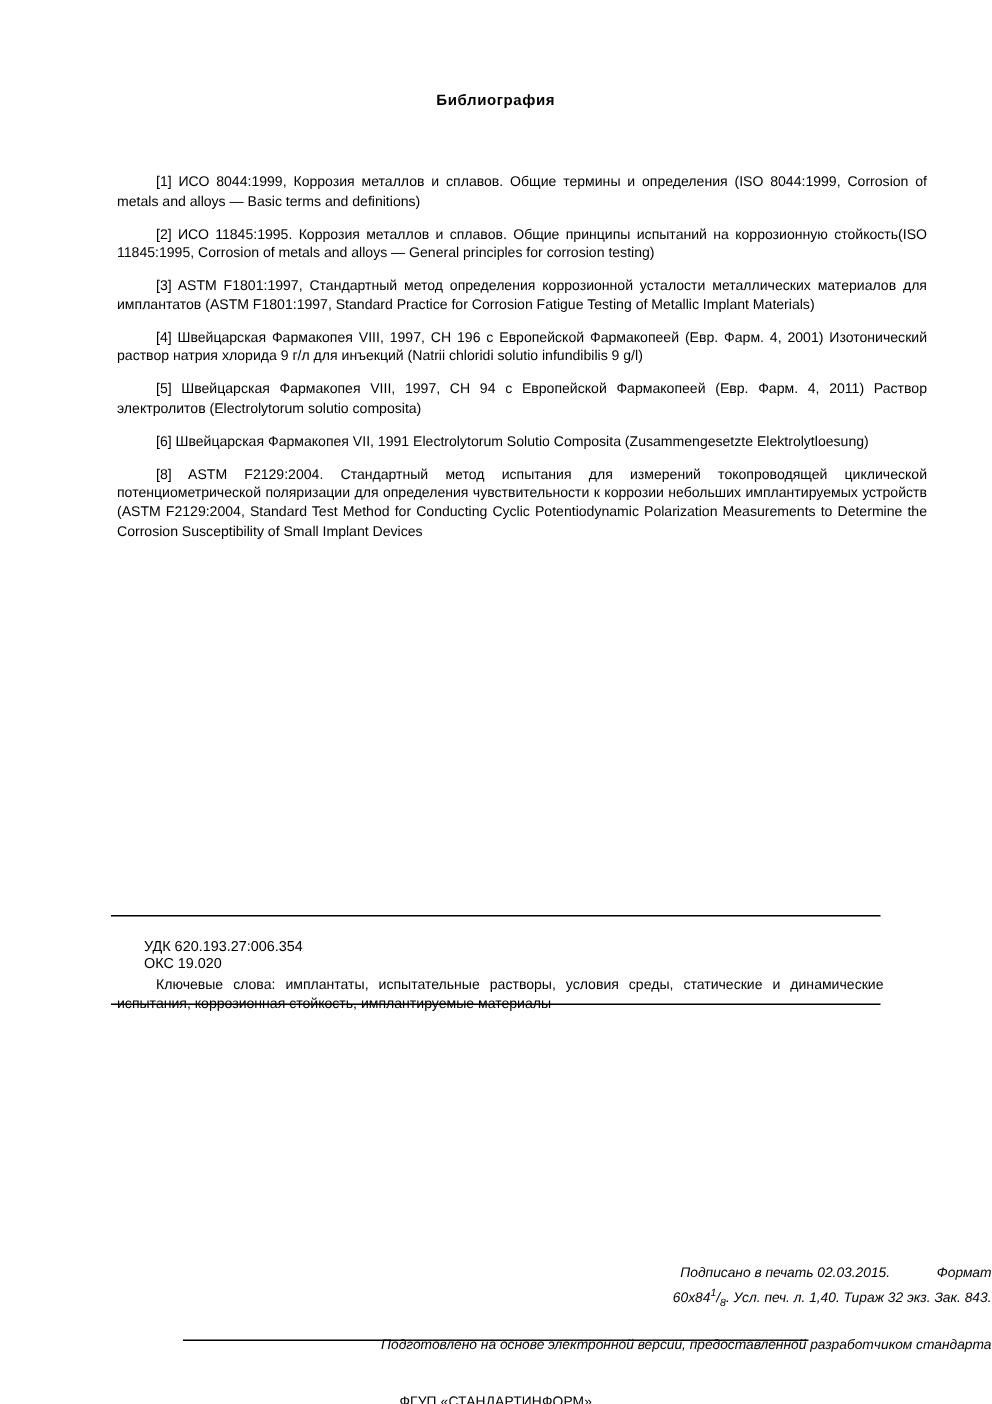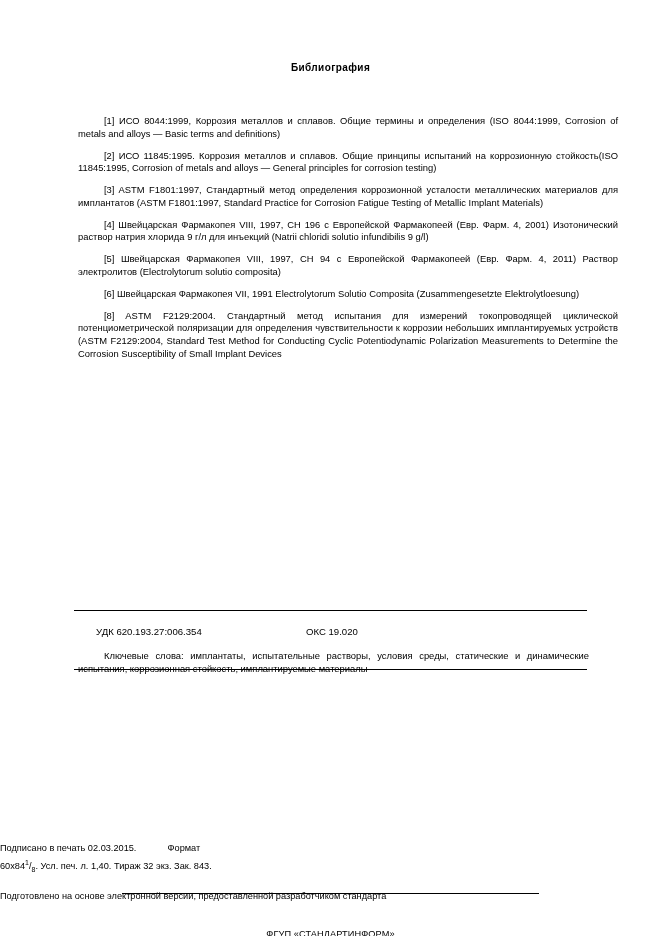--- a/index.html
+++ b/index.html
@@ -50,40 +50,42 @@
   }
   .udc-rule.top { top: 548px; }
   .udc-rule.bottom { top: 607px; }
   .udc-row {
     position: absolute;
     top: 564px;
     left: 96px;
     right: 96px;
     font-size: 9.6px;
     display: flex;
+    flex-direction: column;
   }
   .udc-row .udk { width: 210px; }
   .keywords {
     position: absolute;
     top: 588px;
     left: 78px;
     right: 72px;
     font-size: 9.4px;
     line-height: 12.6px;
     text-align: justify;
     text-indent: 26px;
   }
   .footer {
     position: absolute;
     left: 0;
     right: 0;
     top: 780px;
-    text-align: left;
+    text-align: right;
     font-size: 9.2px;
     line-height: 13px;
+    font-style: italic;
   }
   .footer .line2 { margin-top: 1px; }
   .footer .prepared { margin-top: 14px; }
   .footer-rule {
     position: absolute;
     left: 122px;
     right: 122px;
     top: 831px;
     height: 1px;
     background: #000;

